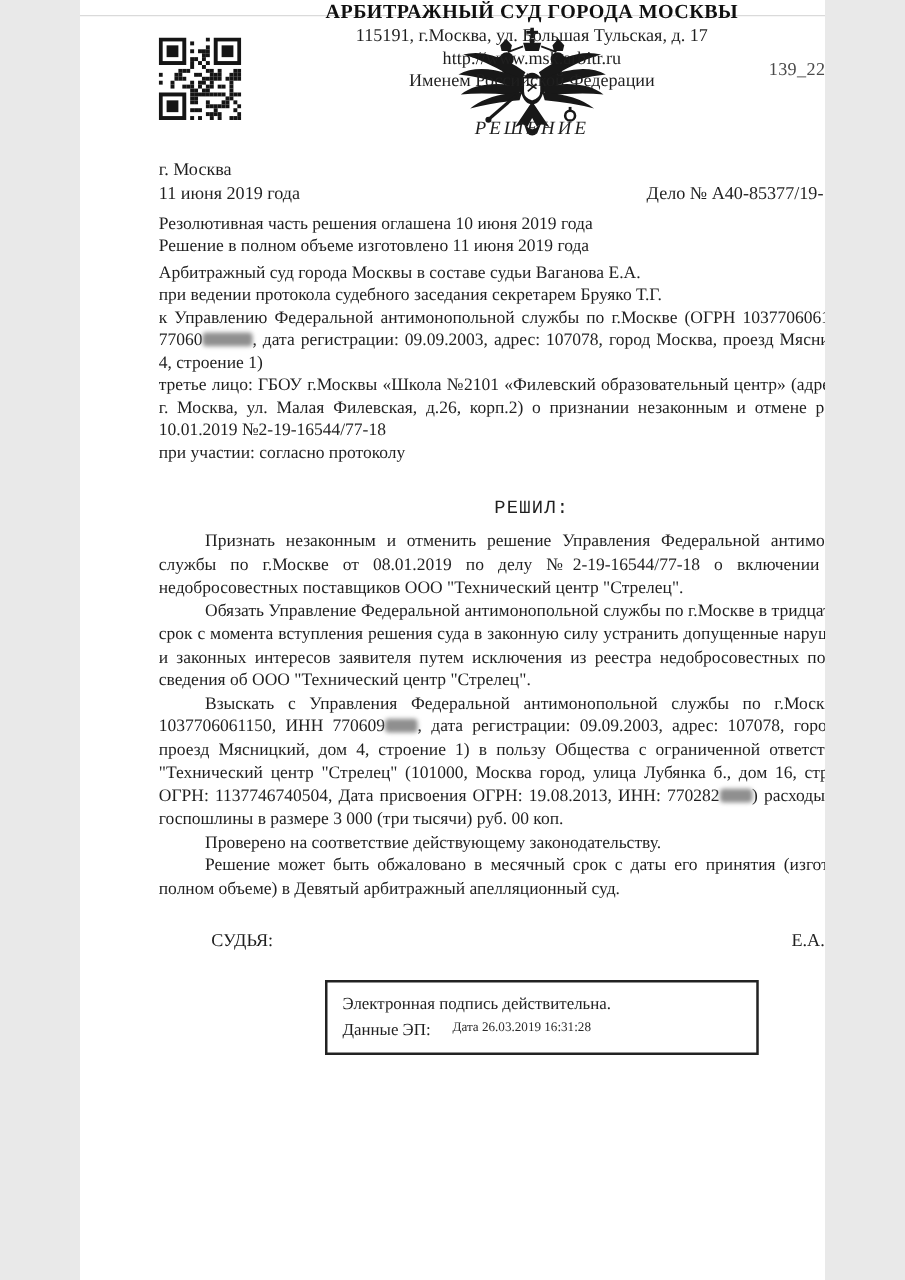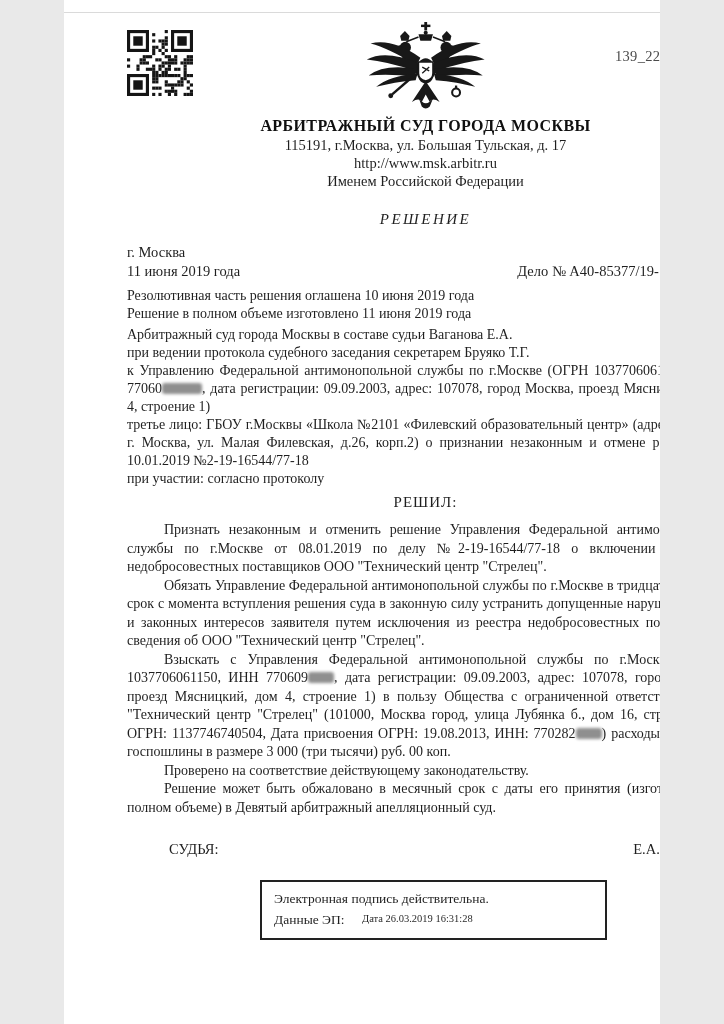--- a/index.html
+++ b/index.html
@@ -13,29 +13,29 @@
     overflow:hidden;
   }
   .scan-line{position:absolute;top:12px;left:0;width:724px;height:1px;background:#dadada;}
   .qr{position:absolute;left:63px;top:30px;width:66px;height:66px;}
   .emblem{position:absolute;left:297px;top:22px;width:130px;height:94px;}
   .doc-number{
     position:absolute;left:551px;top:48px;
     font-size:14.5px;color:#4a4a4a;letter-spacing:0.3px;white-space:nowrap;
   }
   .content{position:absolute;left:63px;top:0;width:597px;}
-  .court-block{padding-top:116px;text-align:center;line-height:18px;font-size:14.5px;}
+  .court-block{text-align:center;line-height:18px;font-size:14.5px;}
   .court-name{font-weight:bold;font-size:16px;line-height:20px;letter-spacing:0.4px;color:#101010;}
   .doc-title{text-align:center;margin-top:21px;font-size:15px;letter-spacing:2.5px;font-style:italic;}
   .meta-row{display:flex;justify-content:space-between;align-items:flex-end;margin-top:15px;font-size:14.5px;line-height:18.5px;}
   .announce{margin-top:7px;font-size:14px;line-height:18px;}
   .intro{margin-top:3px;font-size:14px;line-height:18px;}
   .intro p{margin:0;text-align:justify;}
   .intro p.plain{text-align:left;}
-  .resolved-heading{text-align:center;font-size:15px;letter-spacing:1px;margin:6px 0 10px 0;}
+  .resolved-heading{text-align:center;font-size:15px;letter-spacing:1px;margin:26px 0 10px 0;font-family:Liberation Mono, monospace;}
   .resolution{font-size:14px;line-height:18.5px;}
   .resolution p{margin:0;text-indent:37px;text-align:justify;}
   .resolution p.short{text-align:left;}
   .judge-row{display:flex;justify-content:space-between;margin-top:24px;font-size:14.5px;}
   .judge-label{margin-left:42px;}
   .judge-name{margin-right:4px;}
   .esign-box{
     margin-top:22px;margin-left:133px;width:321px;
     border:2px solid #222;
     padding:8px 10px 10px 12px;

